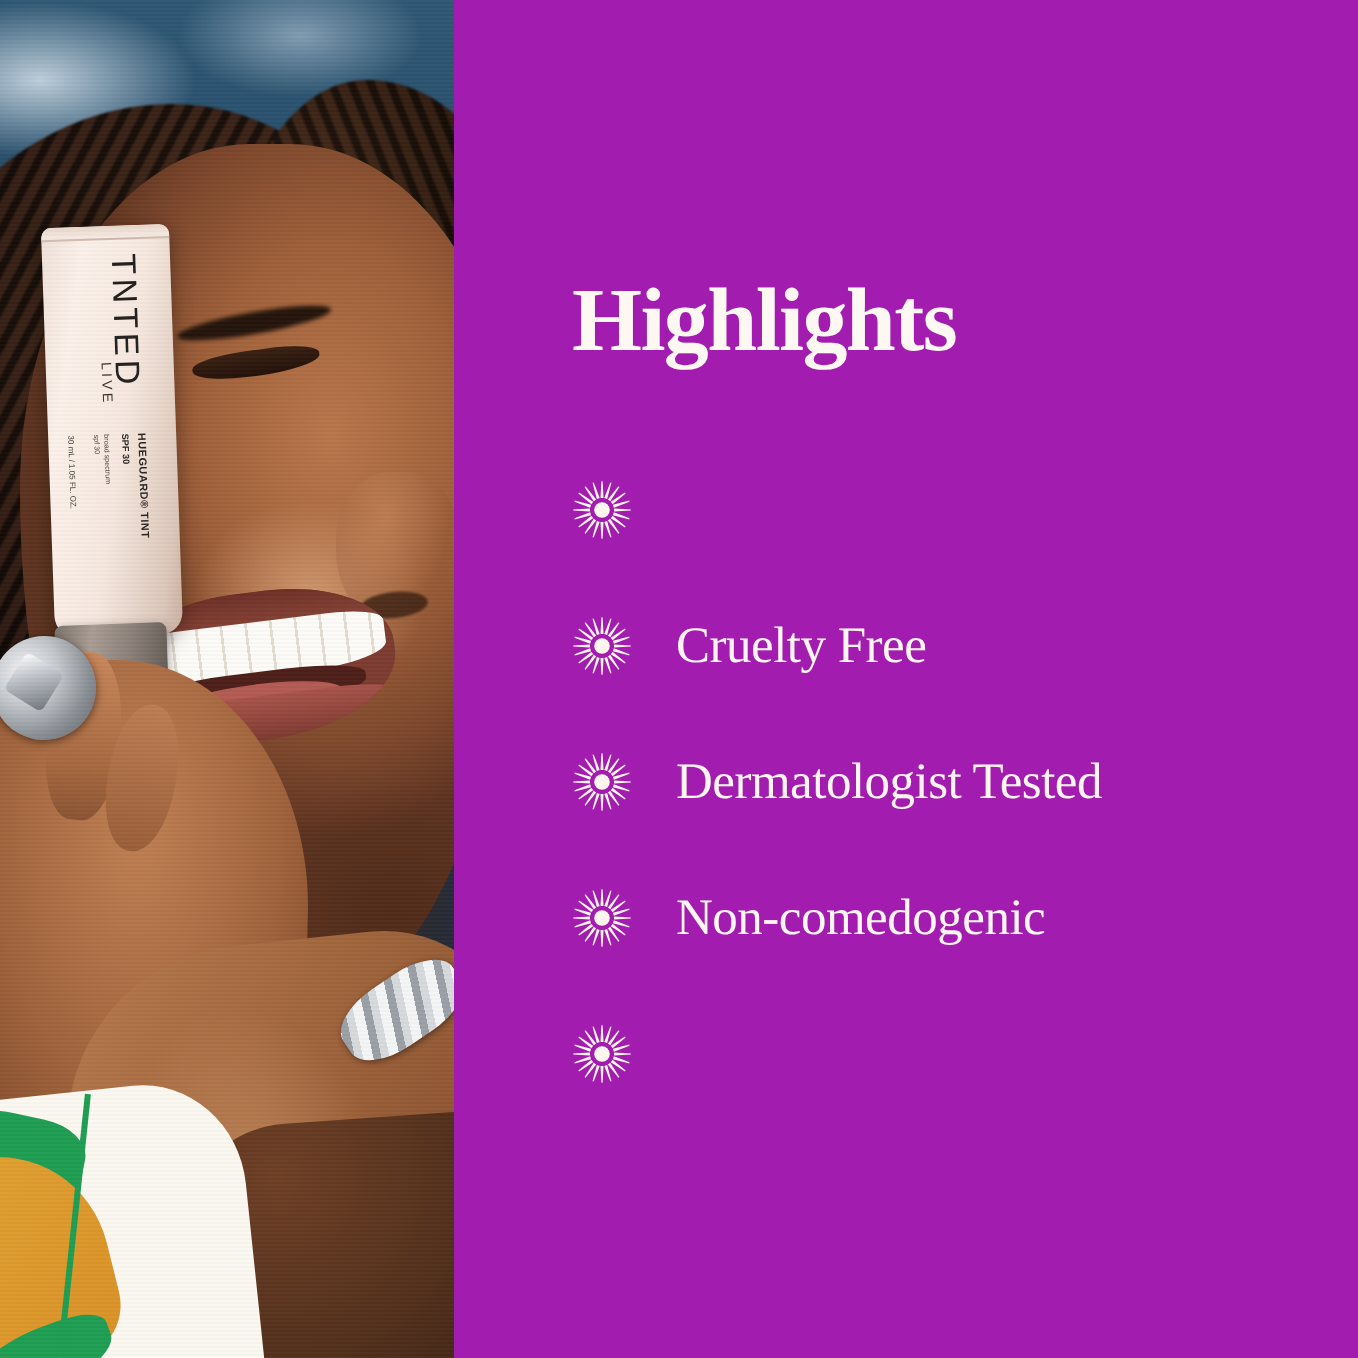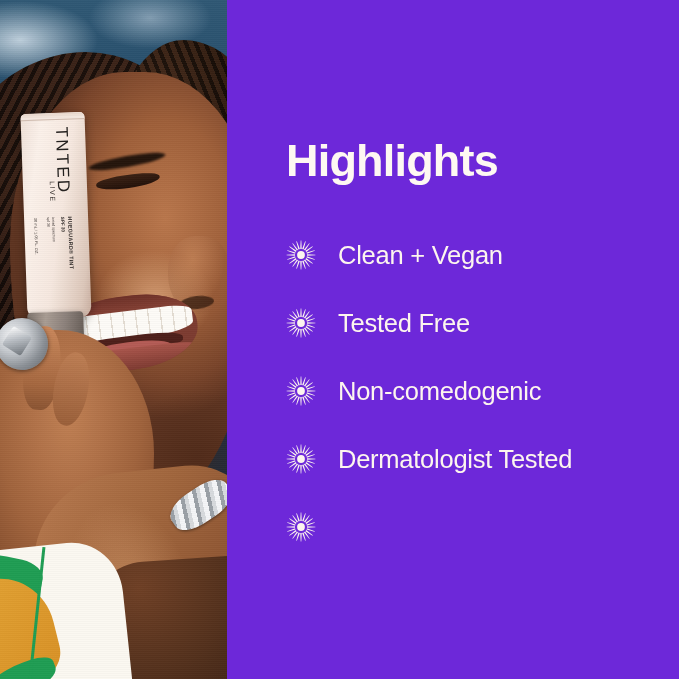--- a/index.html
+++ b/index.html
@@ -327,23 +327,24 @@
     position:absolute; inset:0;
     background-image:
       repeating-linear-gradient(0deg, rgba(255,255,255,.018) 0 1px, rgba(0,0,0,.018) 1px 2px);
     pointer-events:none;
   }
 
   
   .info-panel {
     flex:1 1 auto;
     height:679px;
-    background:#6d28d9;
+    background:#a21caf;
     padding:16px;
     position:relative;
+    font-family:Liberation Serif, serif;
   }
 
   .panel-inner {
     position:absolute;
     left:59px;
     top:138px;
     right:18px;
   }
 
   .page-title {
@@ -472,21 +473,20 @@
                   <polygon points="49,2 51,2 52.5,30 47.5,30" transform="rotate(252 50 50)"></polygon>
                   <polygon points="49,2 51,2 52.5,30 47.5,30" transform="rotate(270 50 50)"></polygon>
                   <polygon points="49,2 51,2 52.5,30 47.5,30" transform="rotate(288 50 50)"></polygon>
                   <polygon points="49,2 51,2 52.5,30 47.5,30" transform="rotate(306 50 50)"></polygon>
                   <polygon points="49,2 51,2 52.5,30 47.5,30" transform="rotate(324 50 50)"></polygon>
                   <polygon points="49,2 51,2 52.5,30 47.5,30" transform="rotate(342 50 50)"></polygon>
                 </g>
               </g>
             </svg>
           </span>
-          <span class="hl-label">Clean + Vegan</span>
         </li>
 
         <li class="hl-item">
           <span class="burst-icon">
             <svg viewBox="0 0 100 100" aria-hidden="true">
               <g fill="#FDF5EE">
                 <circle cx="50" cy="50" r="13"></circle>
                 <g>
                   <polygon points="49,2 51,2 52.5,30 47.5,30" transform="rotate(0 50 50)"></polygon>
                   <polygon points="49,2 51,2 52.5,30 47.5,30" transform="rotate(18 50 50)"></polygon>
@@ -505,21 +505,54 @@
                   <polygon points="49,2 51,2 52.5,30 47.5,30" transform="rotate(252 50 50)"></polygon>
                   <polygon points="49,2 51,2 52.5,30 47.5,30" transform="rotate(270 50 50)"></polygon>
                   <polygon points="49,2 51,2 52.5,30 47.5,30" transform="rotate(288 50 50)"></polygon>
                   <polygon points="49,2 51,2 52.5,30 47.5,30" transform="rotate(306 50 50)"></polygon>
                   <polygon points="49,2 51,2 52.5,30 47.5,30" transform="rotate(324 50 50)"></polygon>
                   <polygon points="49,2 51,2 52.5,30 47.5,30" transform="rotate(342 50 50)"></polygon>
                 </g>
               </g>
             </svg>
           </span>
-          <span class="hl-label">Tested Free</span>
+          <span class="hl-label">Cruelty Free</span>
+        </li>
+
+        <li class="hl-item">
+          <span class="burst-icon">
+            <svg viewBox="0 0 100 100" aria-hidden="true">
+              <g fill="#FDF5EE">
+                <circle cx="50" cy="50" r="13"></circle>
+                <g>
+                  <polygon points="49,2 51,2 52.5,30 47.5,30" transform="rotate(0 50 50)"></polygon>
+                  <polygon points="49,2 51,2 52.5,30 47.5,30" transform="rotate(18 50 50)"></polygon>
+                  <polygon points="49,2 51,2 52.5,30 47.5,30" transform="rotate(36 50 50)"></polygon>
+                  <polygon points="49,2 51,2 52.5,30 47.5,30" transform="rotate(54 50 50)"></polygon>
+                  <polygon points="49,2 51,2 52.5,30 47.5,30" transform="rotate(72 50 50)"></polygon>
+                  <polygon points="49,2 51,2 52.5,30 47.5,30" transform="rotate(90 50 50)"></polygon>
+                  <polygon points="49,2 51,2 52.5,30 47.5,30" transform="rotate(108 50 50)"></polygon>
+                  <polygon points="49,2 51,2 52.5,30 47.5,30" transform="rotate(126 50 50)"></polygon>
+                  <polygon points="49,2 51,2 52.5,30 47.5,30" transform="rotate(144 50 50)"></polygon>
+                  <polygon points="49,2 51,2 52.5,30 47.5,30" transform="rotate(162 50 50)"></polygon>
+                  <polygon points="49,2 51,2 52.5,30 47.5,30" transform="rotate(180 50 50)"></polygon>
+                  <polygon points="49,2 51,2 52.5,30 47.5,30" transform="rotate(198 50 50)"></polygon>
+                  <polygon points="49,2 51,2 52.5,30 47.5,30" transform="rotate(216 50 50)"></polygon>
+                  <polygon points="49,2 51,2 52.5,30 47.5,30" transform="rotate(234 50 50)"></polygon>
+                  <polygon points="49,2 51,2 52.5,30 47.5,30" transform="rotate(252 50 50)"></polygon>
+                  <polygon points="49,2 51,2 52.5,30 47.5,30" transform="rotate(270 50 50)"></polygon>
+                  <polygon points="49,2 51,2 52.5,30 47.5,30" transform="rotate(288 50 50)"></polygon>
+                  <polygon points="49,2 51,2 52.5,30 47.5,30" transform="rotate(306 50 50)"></polygon>
+                  <polygon points="49,2 51,2 52.5,30 47.5,30" transform="rotate(324 50 50)"></polygon>
+                  <polygon points="49,2 51,2 52.5,30 47.5,30" transform="rotate(342 50 50)"></polygon>
+                </g>
+              </g>
+            </svg>
+          </span>
+          <span class="hl-label">Dermatologist Tested</span>
         </li>
 
         <li class="hl-item">
           <span class="burst-icon">
             <svg viewBox="0 0 100 100" aria-hidden="true">
               <g fill="#FDF5EE">
                 <circle cx="50" cy="50" r="13"></circle>
                 <g>
                   <polygon points="49,2 51,2 52.5,30 47.5,30" transform="rotate(0 50 50)"></polygon>
                   <polygon points="49,2 51,2 52.5,30 47.5,30" transform="rotate(18 50 50)"></polygon>
@@ -571,52 +604,19 @@
                   <polygon points="49,2 51,2 52.5,30 47.5,30" transform="rotate(252 50 50)"></polygon>
                   <polygon points="49,2 51,2 52.5,30 47.5,30" transform="rotate(270 50 50)"></polygon>
                   <polygon points="49,2 51,2 52.5,30 47.5,30" transform="rotate(288 50 50)"></polygon>
                   <polygon points="49,2 51,2 52.5,30 47.5,30" transform="rotate(306 50 50)"></polygon>
                   <polygon points="49,2 51,2 52.5,30 47.5,30" transform="rotate(324 50 50)"></polygon>
                   <polygon points="49,2 51,2 52.5,30 47.5,30" transform="rotate(342 50 50)"></polygon>
                 </g>
               </g>
             </svg>
           </span>
-          <span class="hl-label">Dermatologist Tested</span>
-        </li>
-
-        <li class="hl-item">
-          <span class="burst-icon">
-            <svg viewBox="0 0 100 100" aria-hidden="true">
-              <g fill="#FDF5EE">
-                <circle cx="50" cy="50" r="13"></circle>
-                <g>
-                  <polygon points="49,2 51,2 52.5,30 47.5,30" transform="rotate(0 50 50)"></polygon>
-                  <polygon points="49,2 51,2 52.5,30 47.5,30" transform="rotate(18 50 50)"></polygon>
-                  <polygon points="49,2 51,2 52.5,30 47.5,30" transform="rotate(36 50 50)"></polygon>
-                  <polygon points="49,2 51,2 52.5,30 47.5,30" transform="rotate(54 50 50)"></polygon>
-                  <polygon points="49,2 51,2 52.5,30 47.5,30" transform="rotate(72 50 50)"></polygon>
-                  <polygon points="49,2 51,2 52.5,30 47.5,30" transform="rotate(90 50 50)"></polygon>
-                  <polygon points="49,2 51,2 52.5,30 47.5,30" transform="rotate(108 50 50)"></polygon>
-                  <polygon points="49,2 51,2 52.5,30 47.5,30" transform="rotate(126 50 50)"></polygon>
-                  <polygon points="49,2 51,2 52.5,30 47.5,30" transform="rotate(144 50 50)"></polygon>
-                  <polygon points="49,2 51,2 52.5,30 47.5,30" transform="rotate(162 50 50)"></polygon>
-                  <polygon points="49,2 51,2 52.5,30 47.5,30" transform="rotate(180 50 50)"></polygon>
-                  <polygon points="49,2 51,2 52.5,30 47.5,30" transform="rotate(198 50 50)"></polygon>
-                  <polygon points="49,2 51,2 52.5,30 47.5,30" transform="rotate(216 50 50)"></polygon>
-                  <polygon points="49,2 51,2 52.5,30 47.5,30" transform="rotate(234 50 50)"></polygon>
-                  <polygon points="49,2 51,2 52.5,30 47.5,30" transform="rotate(252 50 50)"></polygon>
-                  <polygon points="49,2 51,2 52.5,30 47.5,30" transform="rotate(270 50 50)"></polygon>
-                  <polygon points="49,2 51,2 52.5,30 47.5,30" transform="rotate(288 50 50)"></polygon>
-                  <polygon points="49,2 51,2 52.5,30 47.5,30" transform="rotate(306 50 50)"></polygon>
-                  <polygon points="49,2 51,2 52.5,30 47.5,30" transform="rotate(324 50 50)"></polygon>
-                  <polygon points="49,2 51,2 52.5,30 47.5,30" transform="rotate(342 50 50)"></polygon>
-                </g>
-              </g>
-            </svg>
-          </span>
         </li>
 
       </ul>
     </div>
   </div>
 
 </div>
 
 </body></html>

